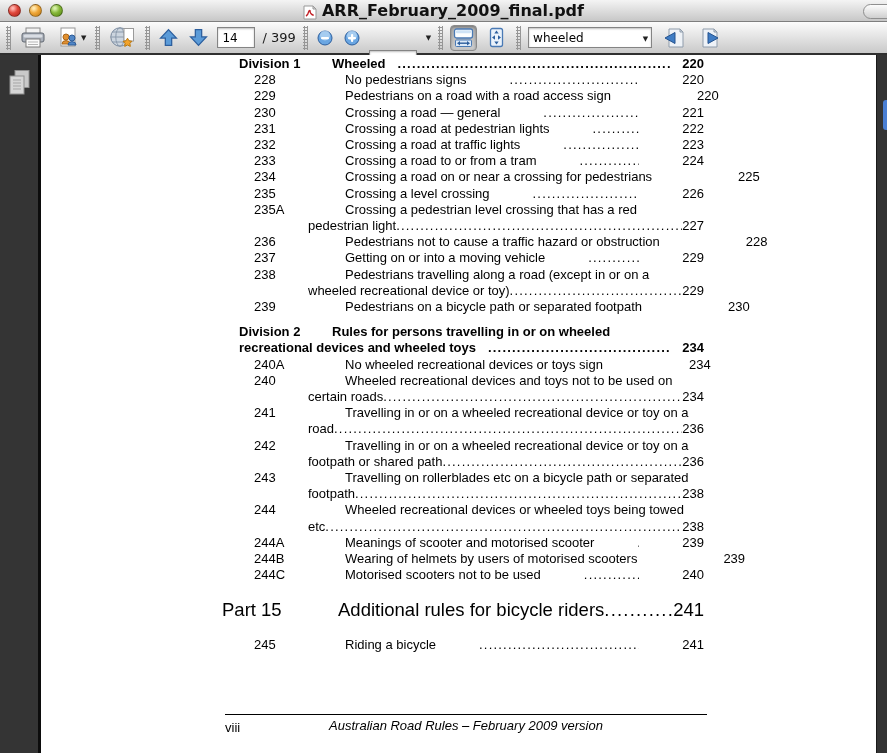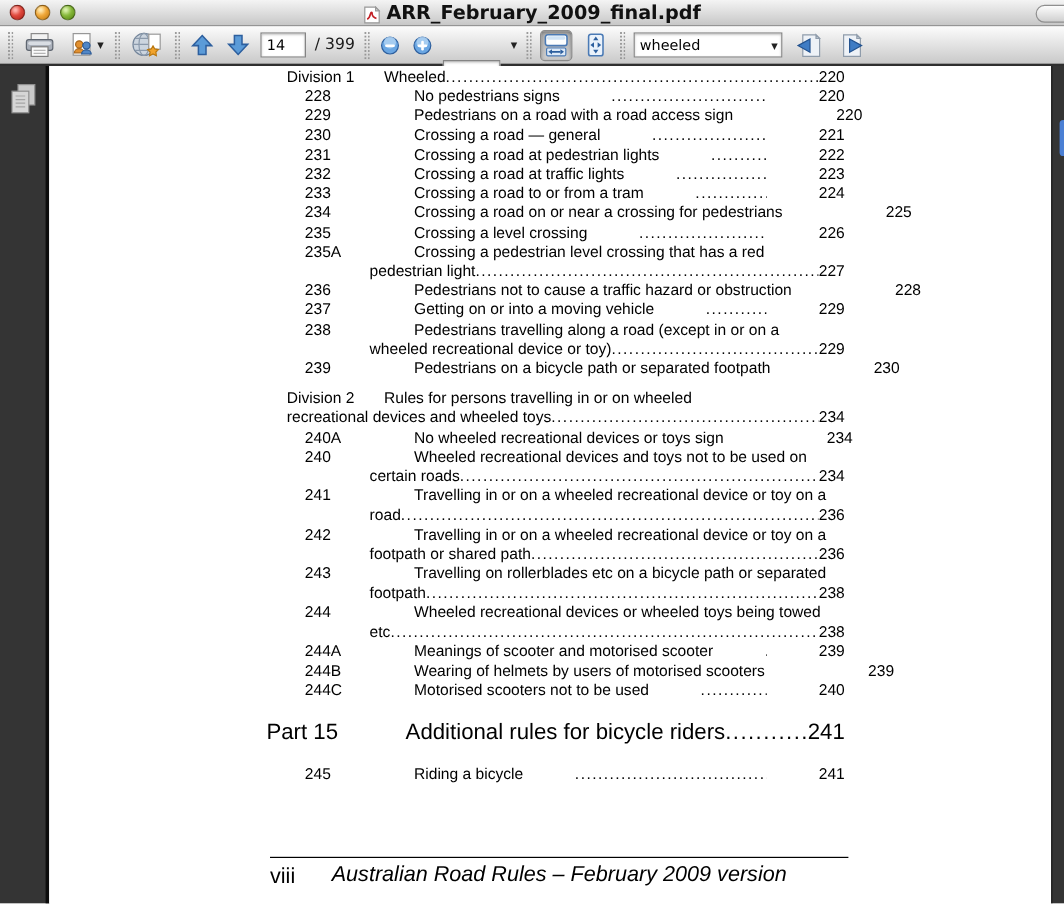--- a/index.html
+++ b/index.html
@@ -49,31 +49,31 @@
   .toc{position:absolute;left:181px;top:1px;width:482px;}
   .toc-row{display:flex;align-items:baseline;font-size:13px;line-height:16.2px;white-space:nowrap;}
   .toc-row .num{flex:none;width:48px;}
   .toc-row .label{flex:none;}
   .toc-row .title{flex:none;}
   .toc-row .dots{flex:1 1 auto;min-width:0;overflow:hidden;white-space:nowrap;}
   .toc-row .dots::after{content:"........................................................................................................................................................................................";letter-spacing:1.2px;}
   .toc-row .page{flex:none;}
   .toc-row.item{padding-left:32px;gap:43px;}
   .toc-row.cont{padding-left:86px;}
-  .toc-row.division,.toc-row.division-cont{padding-left:17px;font-weight:normal;}
+  .toc-row.division,.toc-row.division-cont{padding-left:17px;font-weight:bold;gap:12px;}
   .toc-row.division .label{width:81px;}
   .toc-row.division-cont{padding-left:17px;}
   .toc-row.part{padding-left:0;font-size:18.5px;line-height:22px;margin-bottom:16px;}
   .toc-row.part .label{width:116px;}
   .toc-row.gap-sm{margin-top:9px;}
   .toc-row.gap-lg{margin-top:15px;}
 
   
   .footer-rule{position:absolute;left:184px;top:659px;width:482px;border-top:1px solid #000;}
-  .footer-row{position:absolute;left:184px;top:663px;width:482px;font-size:18px;}
+  .footer-row{position:absolute;left:184px;top:663px;width:482px;font-size:13px;}
   .footer-page{position:absolute;left:0;top:2px;}
   .footer-center{display:block;text-align:center;font-style:italic;}
 </style>
 </head>
 <body>
 
 <div class="window">
 
   <div class="titlebar">
     <div class="traffic">

